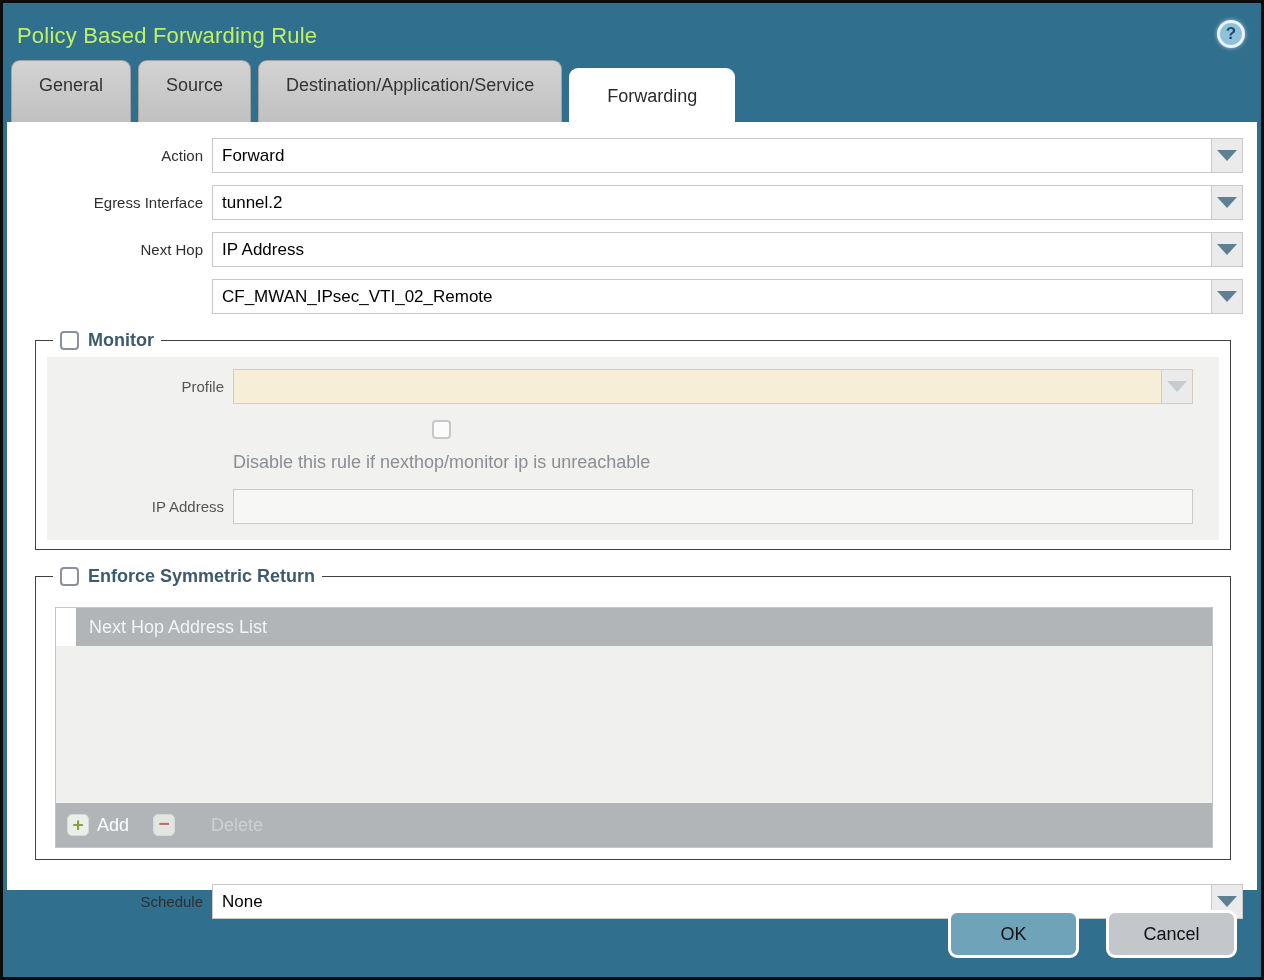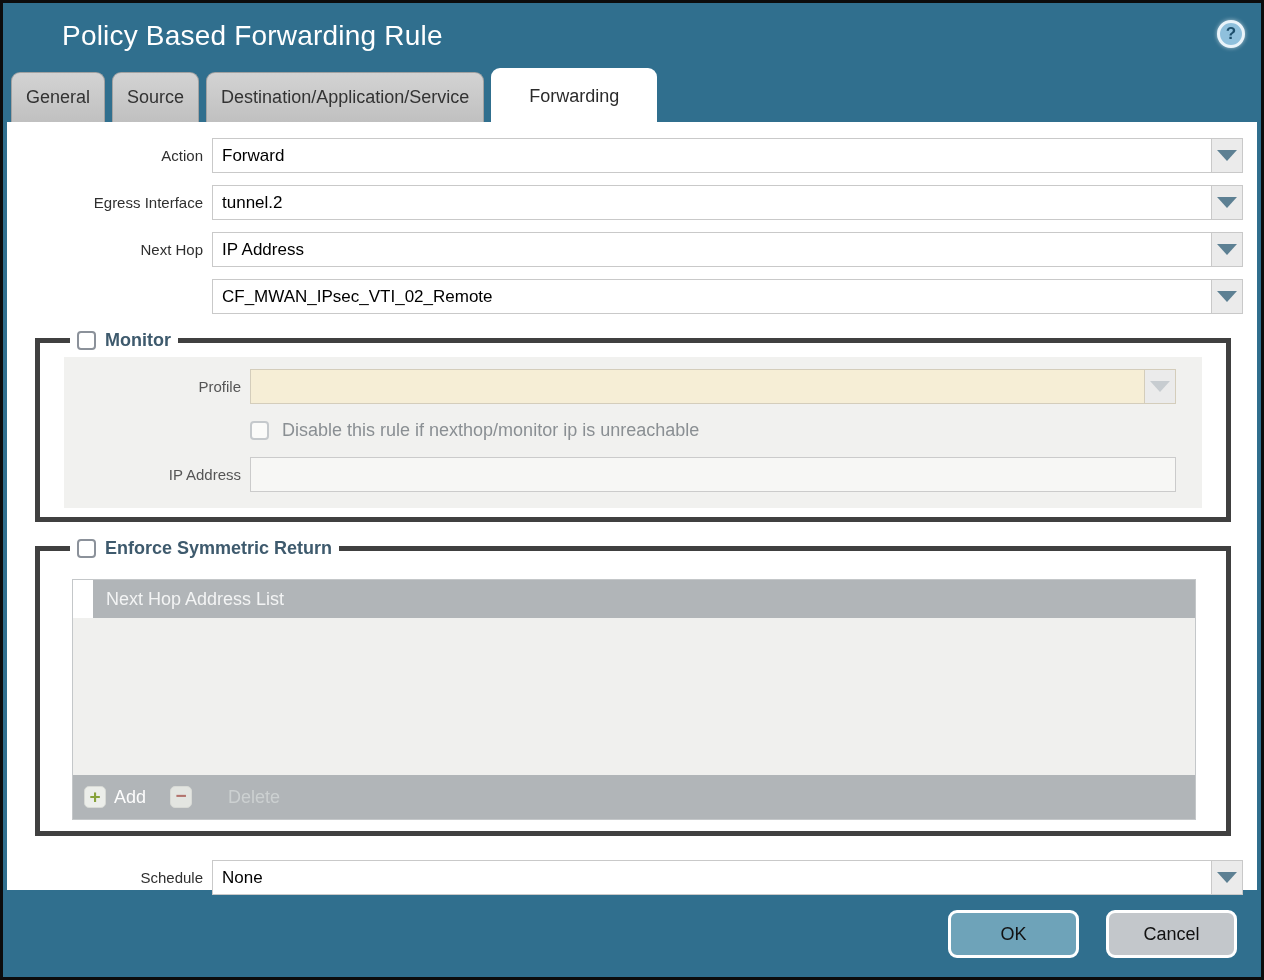--- a/index.html
+++ b/index.html
@@ -15,21 +15,21 @@
   }
 
   
   .titlebar {
     height: 65px;
     display: flex; align-items: center;
     padding-left: 14px;
     position: relative;
   }
   .titlebar h1 {
-    color: #ffffff; font-size: 28px; font-weight: 400; letter-spacing: .2px; margin-left: 45px;
+    color: #bef264; font-size: 22px; font-weight: 400; letter-spacing: .2px;
   }
   .help-btn {
     position: absolute; right: 16px; top: 17px;
     width: 28px; height: 28px; border-radius: 50%;
     background: #8fc0dc;
     border: 3px solid #eaf4fa;
     box-shadow: 0 0 4px rgba(255,255,255,.6);
     display: flex; align-items: center; justify-content: center;
     color: #1d4e6b; font-weight: bold; font-size: 17px;
     cursor: pointer;
@@ -39,22 +39,22 @@
   .tabs {
     display: flex; align-items: flex-end;
     padding-left: 8px;
     height: 54px;
   }
   .tab {
     background: linear-gradient(#d3d3d3, #c0c0c0);
     border: 1px solid #a2a2a2; border-bottom: none;
     border-radius: 9px 9px 0 0;
     color: #333333; font-size: 18px;
-    height: 50px; line-height: 48px;
-    padding: 0 14px;
+    height: 62px; line-height: 48px;
+    padding: 0 27px;
     margin-right: 7px;
     cursor: pointer;
     white-space: nowrap;
   }
   .tab.active {
     background: #ffffff;
     border: none;
     height: 54px; line-height: 56px;
     padding: 0 38px;
     color: #2b2b2b;
@@ -94,23 +94,23 @@
   .arrow-down {
     width: 0; height: 0;
     border-left: 10px solid transparent;
     border-right: 10px solid transparent;
     border-top: 11px solid #5d8093;
   }
   .arrow-down.disabled { border-top-color: #c7ccd0; }
 
   
   fieldset {
-    border: 5px solid #404040;
+    border: 1px solid #404040;
     margin: 16px 12px 0 21px;
-    padding: 6px 24px 9px;
+    padding: 6px 11px 9px;
   }
   legend {
     display: flex; align-items: center; gap: 9px;
     padding: 0 7px; margin-left: 6px;
   }
   .checkbox {
     width: 19px; height: 19px; flex: none;
     background: #ffffff;
     border: 2px solid #8b919a; border-radius: 4px;
     cursor: pointer;
@@ -134,21 +134,21 @@
 
   .combo.beige { background: #f6eed6; border-color: #d4cdbb; }
   .combo.beige .combo-value { color: #6b6b5c; }
   .combo.beige .dd-btn { background: #ebebeb; border-left-color: #d4cdbb; }
 
   .input-disabled {
     flex: 1; height: 35px;
     background: #f7f7f5; border: 1px solid #cbcbcb;
   }
 
-  .check-row { display: flex; align-items: center; gap: 13px; }
+  .check-row { display: flex; align-items: center; gap: 13px; flex-direction: column; }
   .check-label { font-size: 18px; color: #8a8f93; }
 
   
   .nh-table { margin: 14px 6px 2px 8px; border: 1px solid #c4c7c9; }
   .nh-header {
     height: 38px; background: #b1b5b8;
     color: #f3f4f4; font-size: 18px;
     display: flex; align-items: center; padding-left: 13px; margin-left: 20px;
   }
   .nh-body { height: 157px; background: #f0f0ee; }

